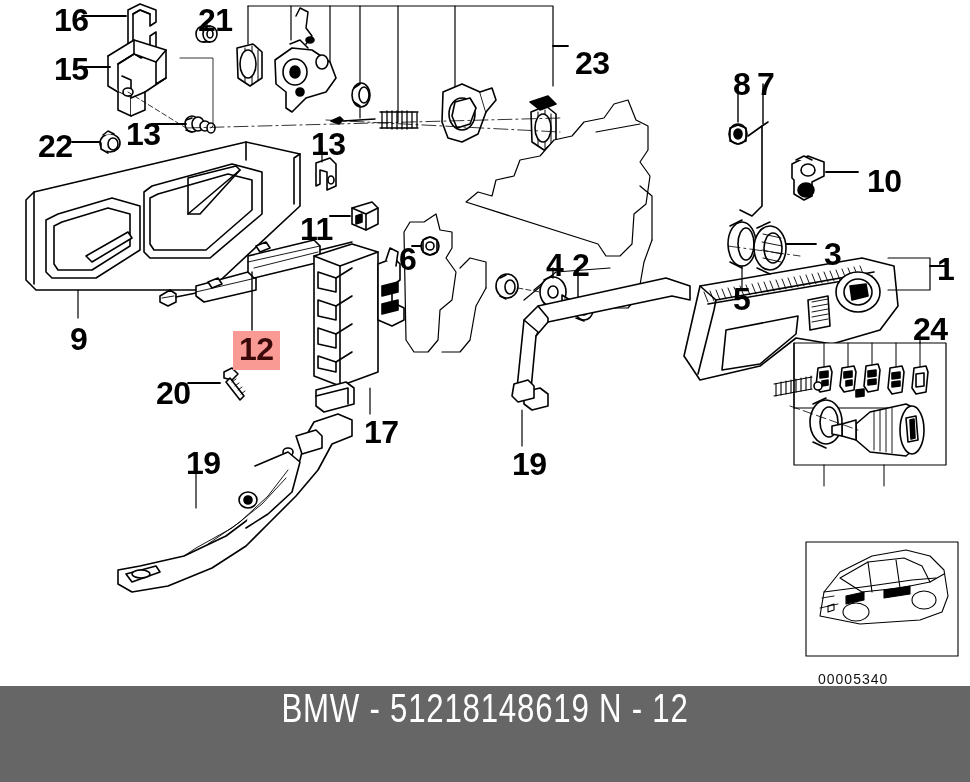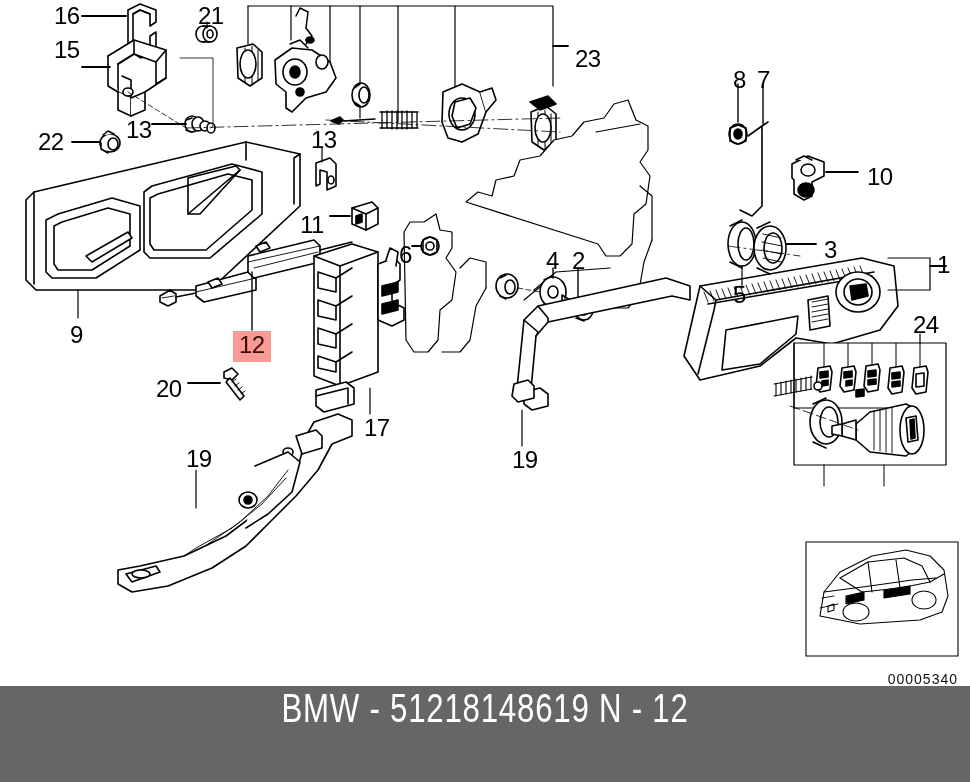--- a/index.html
+++ b/index.html
@@ -2,29 +2,29 @@
 <html><head>
 <meta charset="utf-8">
 <title>BMW Parts Diagram</title>
 <style>
   html,body{margin:0;padding:0;background:#fff;}
   body{width:970px;height:782px;position:relative;overflow:hidden;
        font-family:"Liberation Sans",sans-serif;}
   #sheet{position:absolute;left:0;top:0;width:970px;height:782px;background:#fff;}
   #diagram{position:absolute;left:0;top:0;width:970px;height:686px;}
   .callout{position:absolute;font-family:"Liberation Sans",sans-serif;
-           font-weight:normal;font-size:24px;color:#000;line-height:1;
+           font-weight:bold;font-size:32px;color:#000;line-height:1;
            white-space:nowrap;letter-spacing:-0.5px;text-align:right;}
   .callout.hl{background:#FA9A94;color:#3b0a08;padding:2px 6px 5px 6px;}
   #footer{position:absolute;left:0;top:686px;width:970px;height:96px;
           background:#666666;display:flex;align-items:flex-start;justify-content:center;}
   #footer-text{color:#fff;font-family:"Liberation Sans Narrow","Liberation Sans",sans-serif;
                font-size:40px;font-weight:400;letter-spacing:1px;
                transform:scaleX(0.78);transform-origin:center;white-space:nowrap;}
-  #thumb-code{position:absolute;left:818px;top:671px;width:140px;text-align:right;
+  #thumb-code{position:absolute;left:818px;top:671px;width:140px;text-align:left;
               font-family:"Liberation Sans",sans-serif;font-size:14px;color:#111;
               letter-spacing:1px;}
   #wm{position:absolute;left:118px;top:478px;width:740px;height:165px;pointer-events:none;}
   #wm-text{position:absolute;left:262px;top:0px;font-size:132px;font-weight:bold;
            font-family:"Liberation Sans",sans-serif;color:transparent;
            -webkit-text-stroke:2px #e2e2e2;letter-spacing:-2px;line-height:150px;}
   svg{display:block;}
 </style>
 </head>
 <body>
@@ -462,21 +462,21 @@
   <div class="callout" style="left:733px;top:283px">5</div>
   <div class="callout" style="left:399px;top:243px">6</div>
   <div class="callout" style="left:757px;top:68px">7</div>
   <div class="callout" style="left:733px;top:68px">8</div>
   <div class="callout" style="left:70px;top:323px">9</div>
   <div class="callout" style="left:867px;top:165px">10</div>
   <div class="callout" style="left:300px;top:213px">11</div>
   <div class="callout hl" style="left:233px;top:331px">12</div>
   <div class="callout" style="left:311px;top:128px">13</div>
   <div class="callout" style="left:126px;top:118px">13</div>
-  <div class="callout" style="left:54px;top:38px">15</div>
+  <div class="callout" style="left:54px;top:53px">15</div>
   <div class="callout" style="left:54px;top:4px">16</div>
   <div class="callout" style="left:364px;top:416px">17</div>
   <div class="callout" style="left:512px;top:448px">19</div>
   <div class="callout" style="left:186px;top:447px">19</div>
   <div class="callout" style="left:156px;top:377px">20</div>
   <div class="callout" style="left:198px;top:4px">21</div>
   <div class="callout" style="left:38px;top:130px">22</div>
   <div class="callout" style="left:575px;top:47px">23</div>
   <div class="callout" style="left:913px;top:313px">24</div>
 

